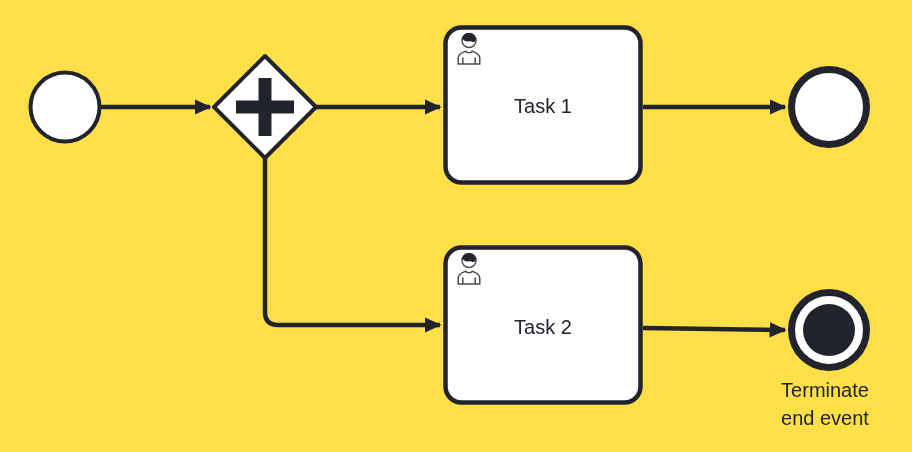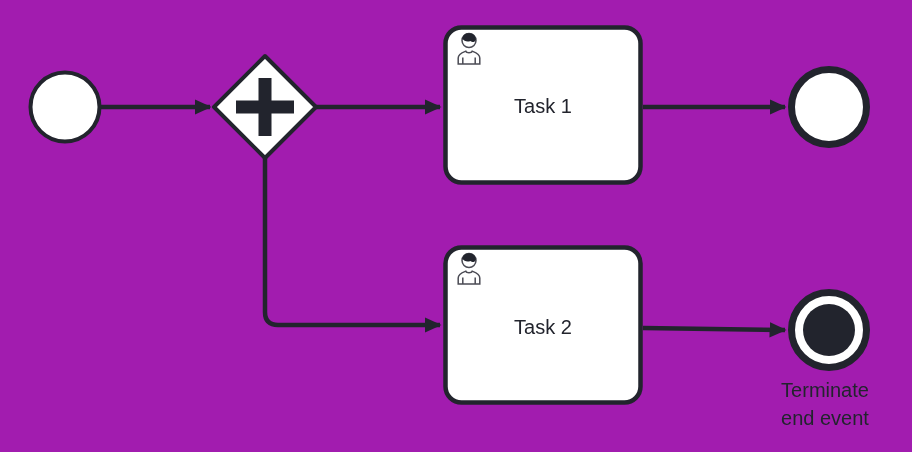--- a/index.html
+++ b/index.html
@@ -4,21 +4,21 @@
 <style>
   html, body {
     margin: 0;
     padding: 0;
     background: #ffffff;
   }
   .canvas {
     position: relative;
     width: 912px;
     height: 452px;
-    background: #a21caf;
+    background: #fde047;
     overflow: hidden;
     font-family: "Liberation Sans", sans-serif;
   }
   svg { display: block; }
   .shape-stroke {
     stroke: #22242d;
     fill: #ffffff;
   }
   .flow {
     stroke: #22242d;

